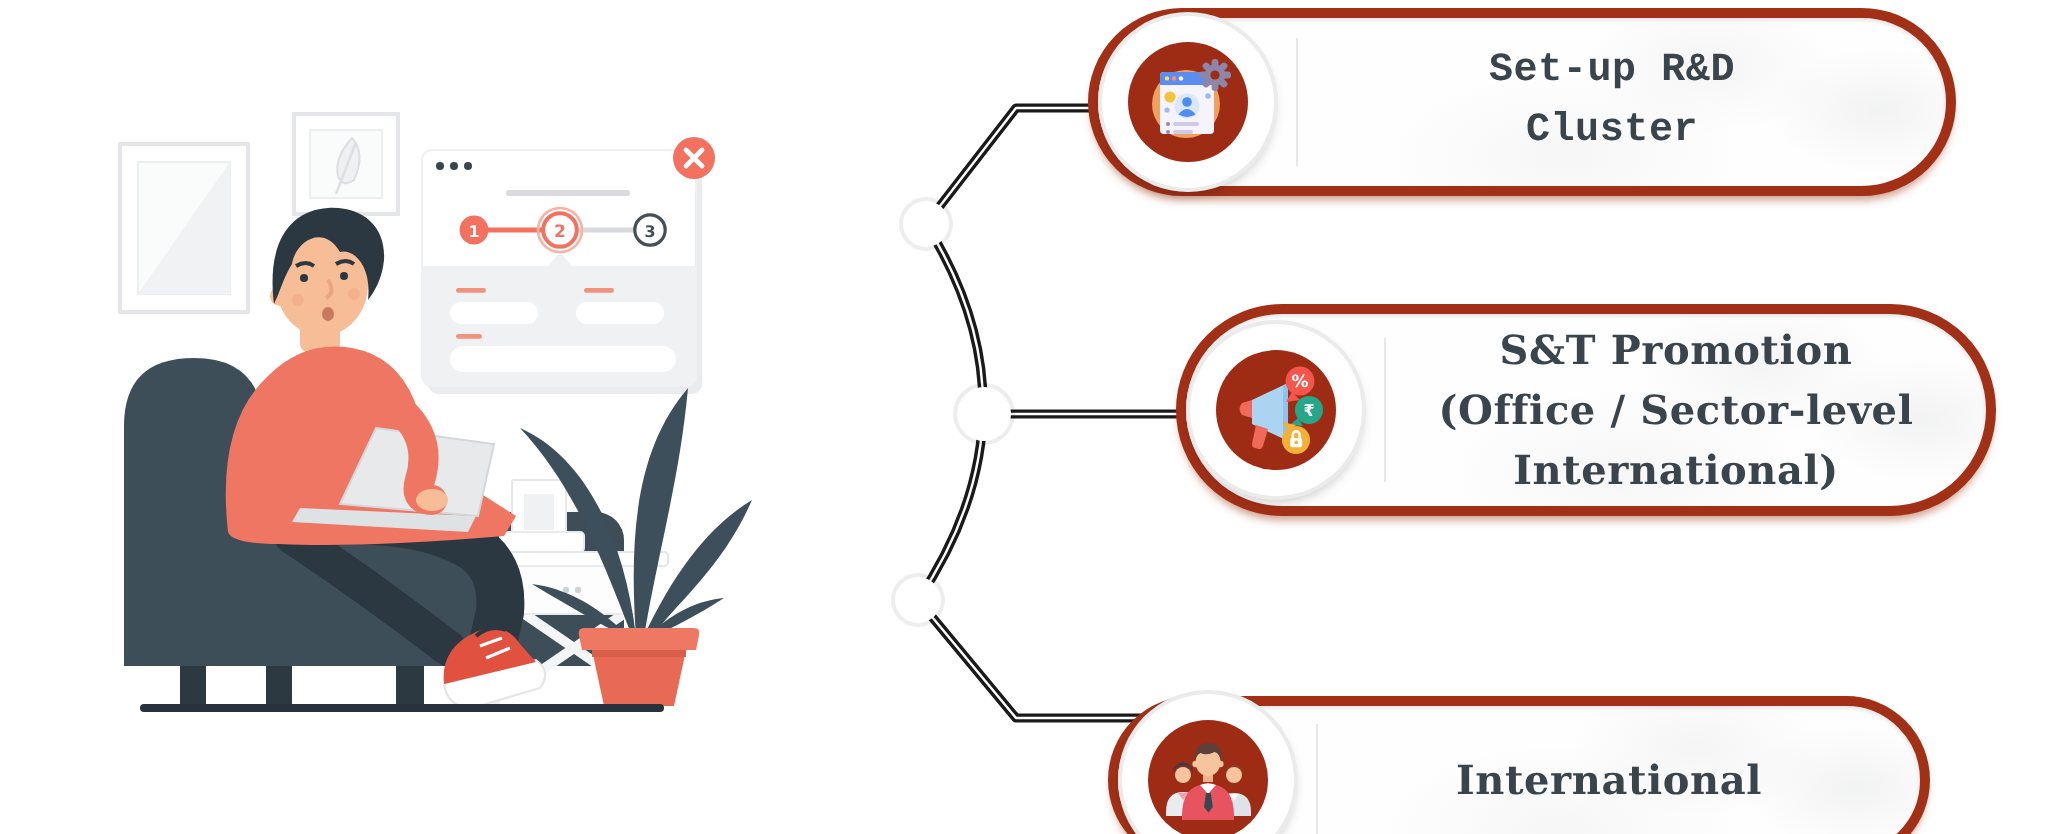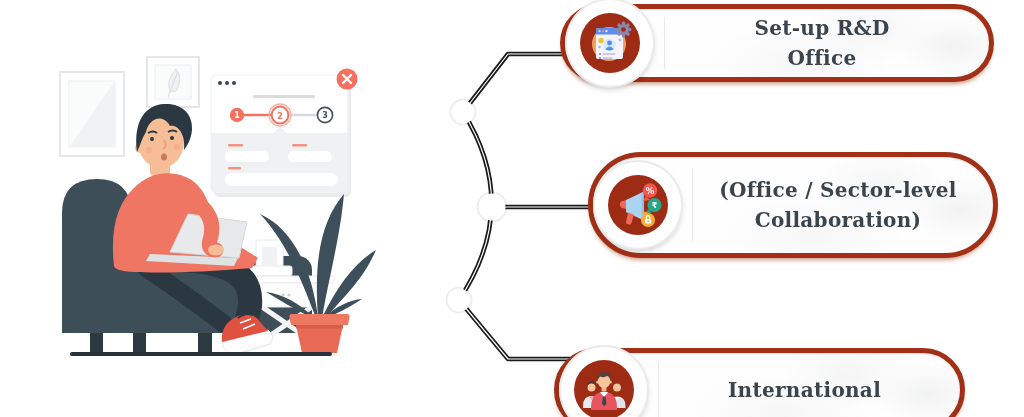--- a/index.html
+++ b/index.html
@@ -10,21 +10,21 @@
   #illustration{z-index:0;}
 
   .card{position:absolute;z-index:2;box-sizing:border-box;display:flex;align-items:center;
         border:5px solid #a23017;border-radius:56px;
         background:
           radial-gradient(90px 50px at 72% 28%, rgba(120,125,135,.07), transparent 70%),
           radial-gradient(130px 60px at 55% 82%, rgba(120,125,135,.06), transparent 70%),
           radial-gradient(80px 45px at 92% 55%, rgba(120,125,135,.09), transparent 70%),
           #fefefe;
         box-shadow:0 4px 4px -2px rgba(165,75,40,.55), inset 0 1px 2px rgba(0,0,0,.12);}
-  .card1{left:560px;top:4px;width:434px;height:78px;}
+  .card1{left:544px;top:4px;width:434px;height:94px;font-family:Liberation Mono, monospace;}
   .card2{left:588px;top:152px;width:410px;height:106px;}
   .card3{left:554px;top:302px;width:411px;height:84px;margin-top:46px;}
 
   .icon-wrap{flex:0 0 auto;width:86px;height:86px;margin-left:2px;border-radius:50%;
              background:#fff;display:flex;align-items:center;justify-content:center;
              box-shadow:0 0 0 2px #ebebeb, 0 3px 6px rgba(0,0,0,.22);}
   .icon-disc{width:60px;height:60px;border-radius:50%;background:#9e2c15;overflow:hidden;}
   .divider{flex:0 0 auto;width:1px;height:76%;background:#e8e8e8;margin-left:11px;}
   .text{flex:1 1 auto;text-align:center;color:#3a444c;
         font-weight:700;font-size:20px;line-height:30px;letter-spacing:.3px;
@@ -205,21 +205,21 @@
             <rect x="-1.7" y="-8" width="3.4" height="16" rx="1.6" fill="#8d86a8" transform="rotate(135)"></rect>
             <circle r="5.2" fill="#8d86a8"></circle>
             <circle r="2.3" fill="#9e2c15"></circle>
           </g>
         </svg>
       </div>
     </div>
     <div class="divider"></div>
     <div class="text">
       <div>Set-up R&amp;D</div>
-      <div>Office</div>
+      <div>Cluster</div>
     </div>
   </div>
 
   <div class="card card2">
     <div class="icon-wrap">
       <div class="icon-disc">
         <svg class="icon-svg" width="60" height="60" viewBox="0 0 60 60">
           <g>
             <path d="M13,26.5 q-2.5,3 0,6 l5,1.5 v-9 z" fill="#ef6a5a"></path>
             <path d="M18,25 L36,16.5 V45.5 L18,37 Z" fill="#abd4f3"></path>
@@ -243,22 +243,23 @@
               <path d="M38.4,44 v-1.6 a1.7,1.7 0 0 1 3.4,0 V44" stroke="#ffffff" stroke-width="1.3" fill="none"></path>
               <rect x="37.1" y="44" width="6" height="4.6" rx="1" fill="#ffffff"></rect>
               <circle cx="40.1" cy="46.2" r=".9" fill="#f2b036"></circle>
             </g>
           </g>
         </svg>
       </div>
     </div>
     <div class="divider"></div>
     <div class="text">
+      <div>S&amp;T Promotion</div>
       <div>(Office / Sector-level</div>
-      <div>Collaboration)</div>
+      <div>International)</div>
     </div>
   </div>
 
   <div class="card card3">
     <div class="icon-wrap">
       <div class="icon-disc">
         <svg class="icon-svg" width="60" height="60" viewBox="0 0 60 60">
           <g>
 
             <circle cx="17.5" cy="27.5" r="4" fill="#f7c59d"></circle>

